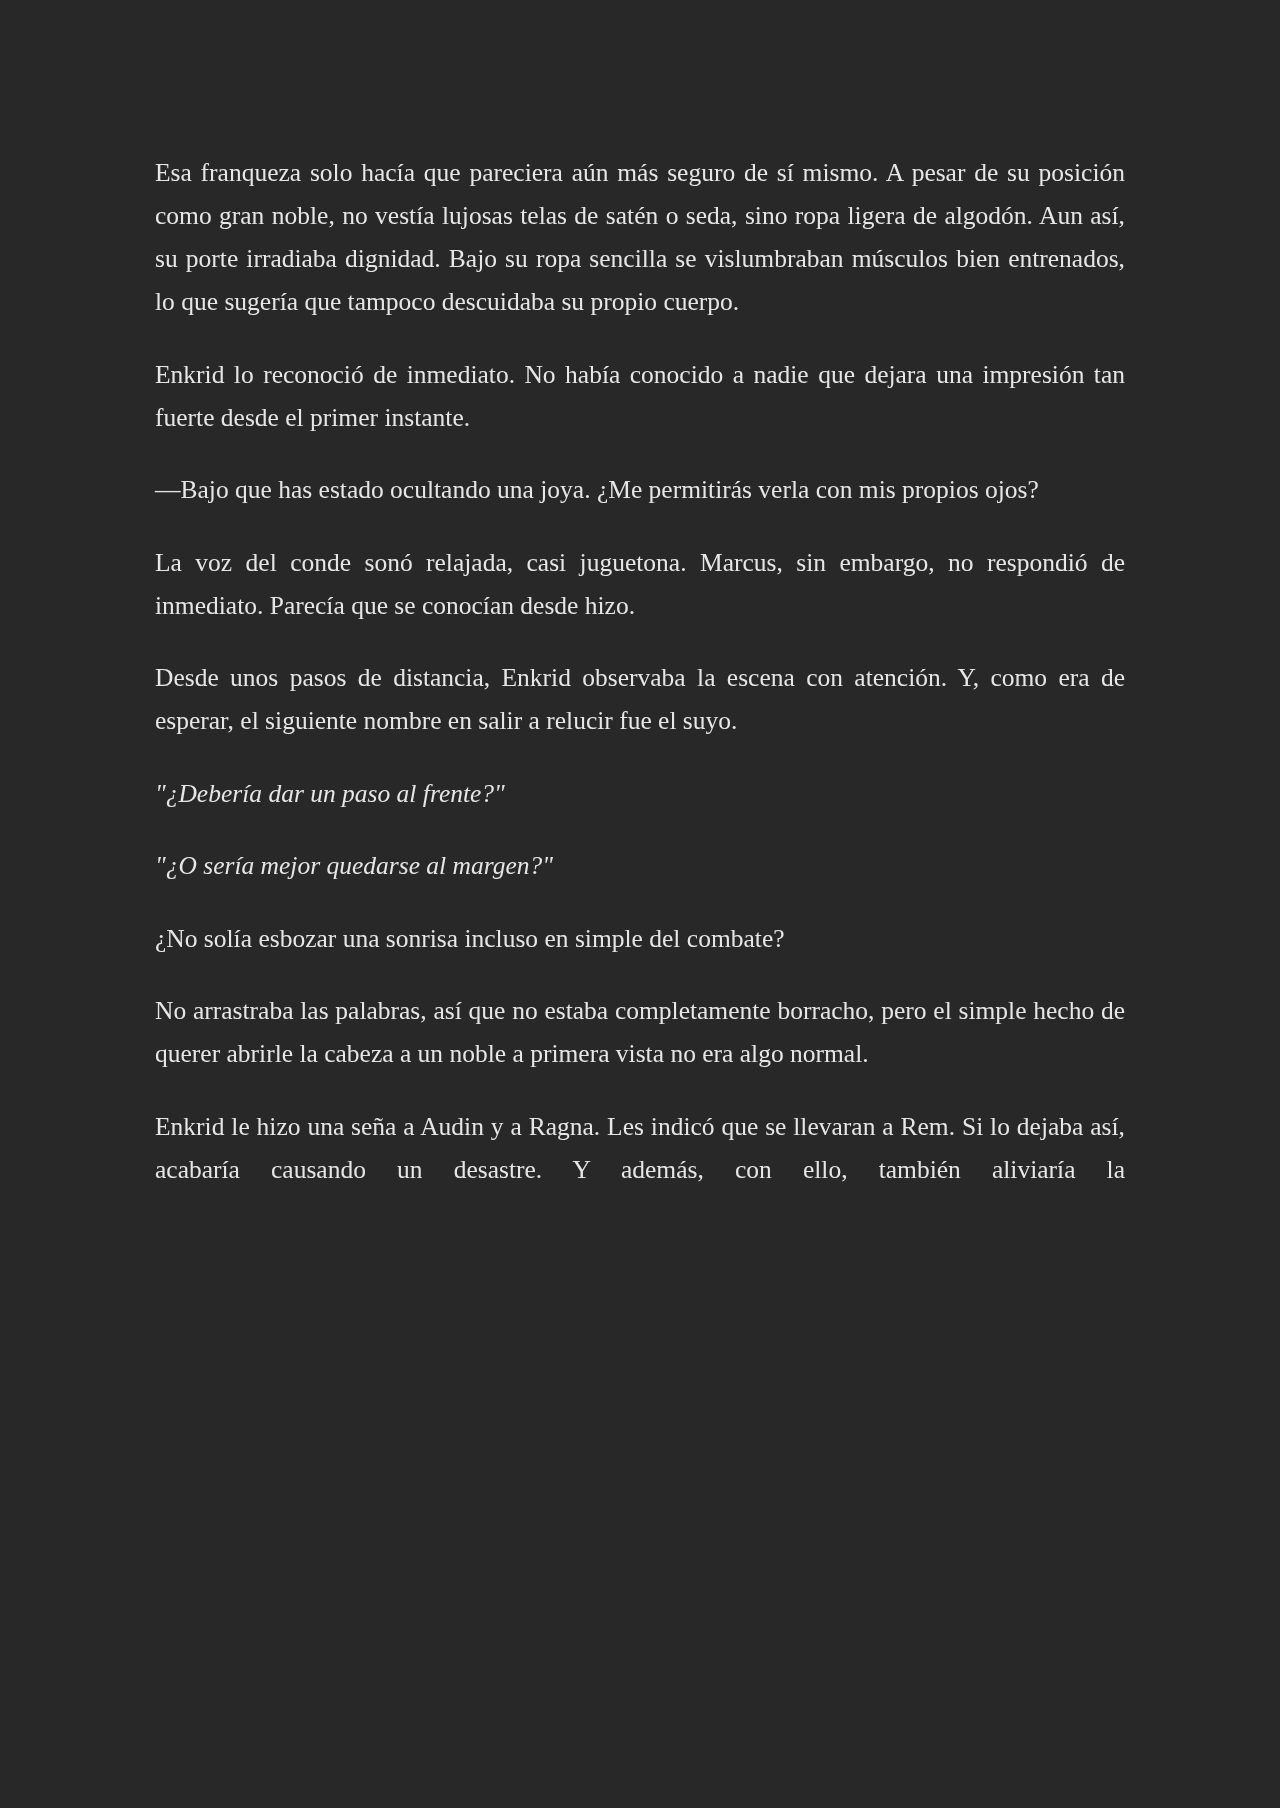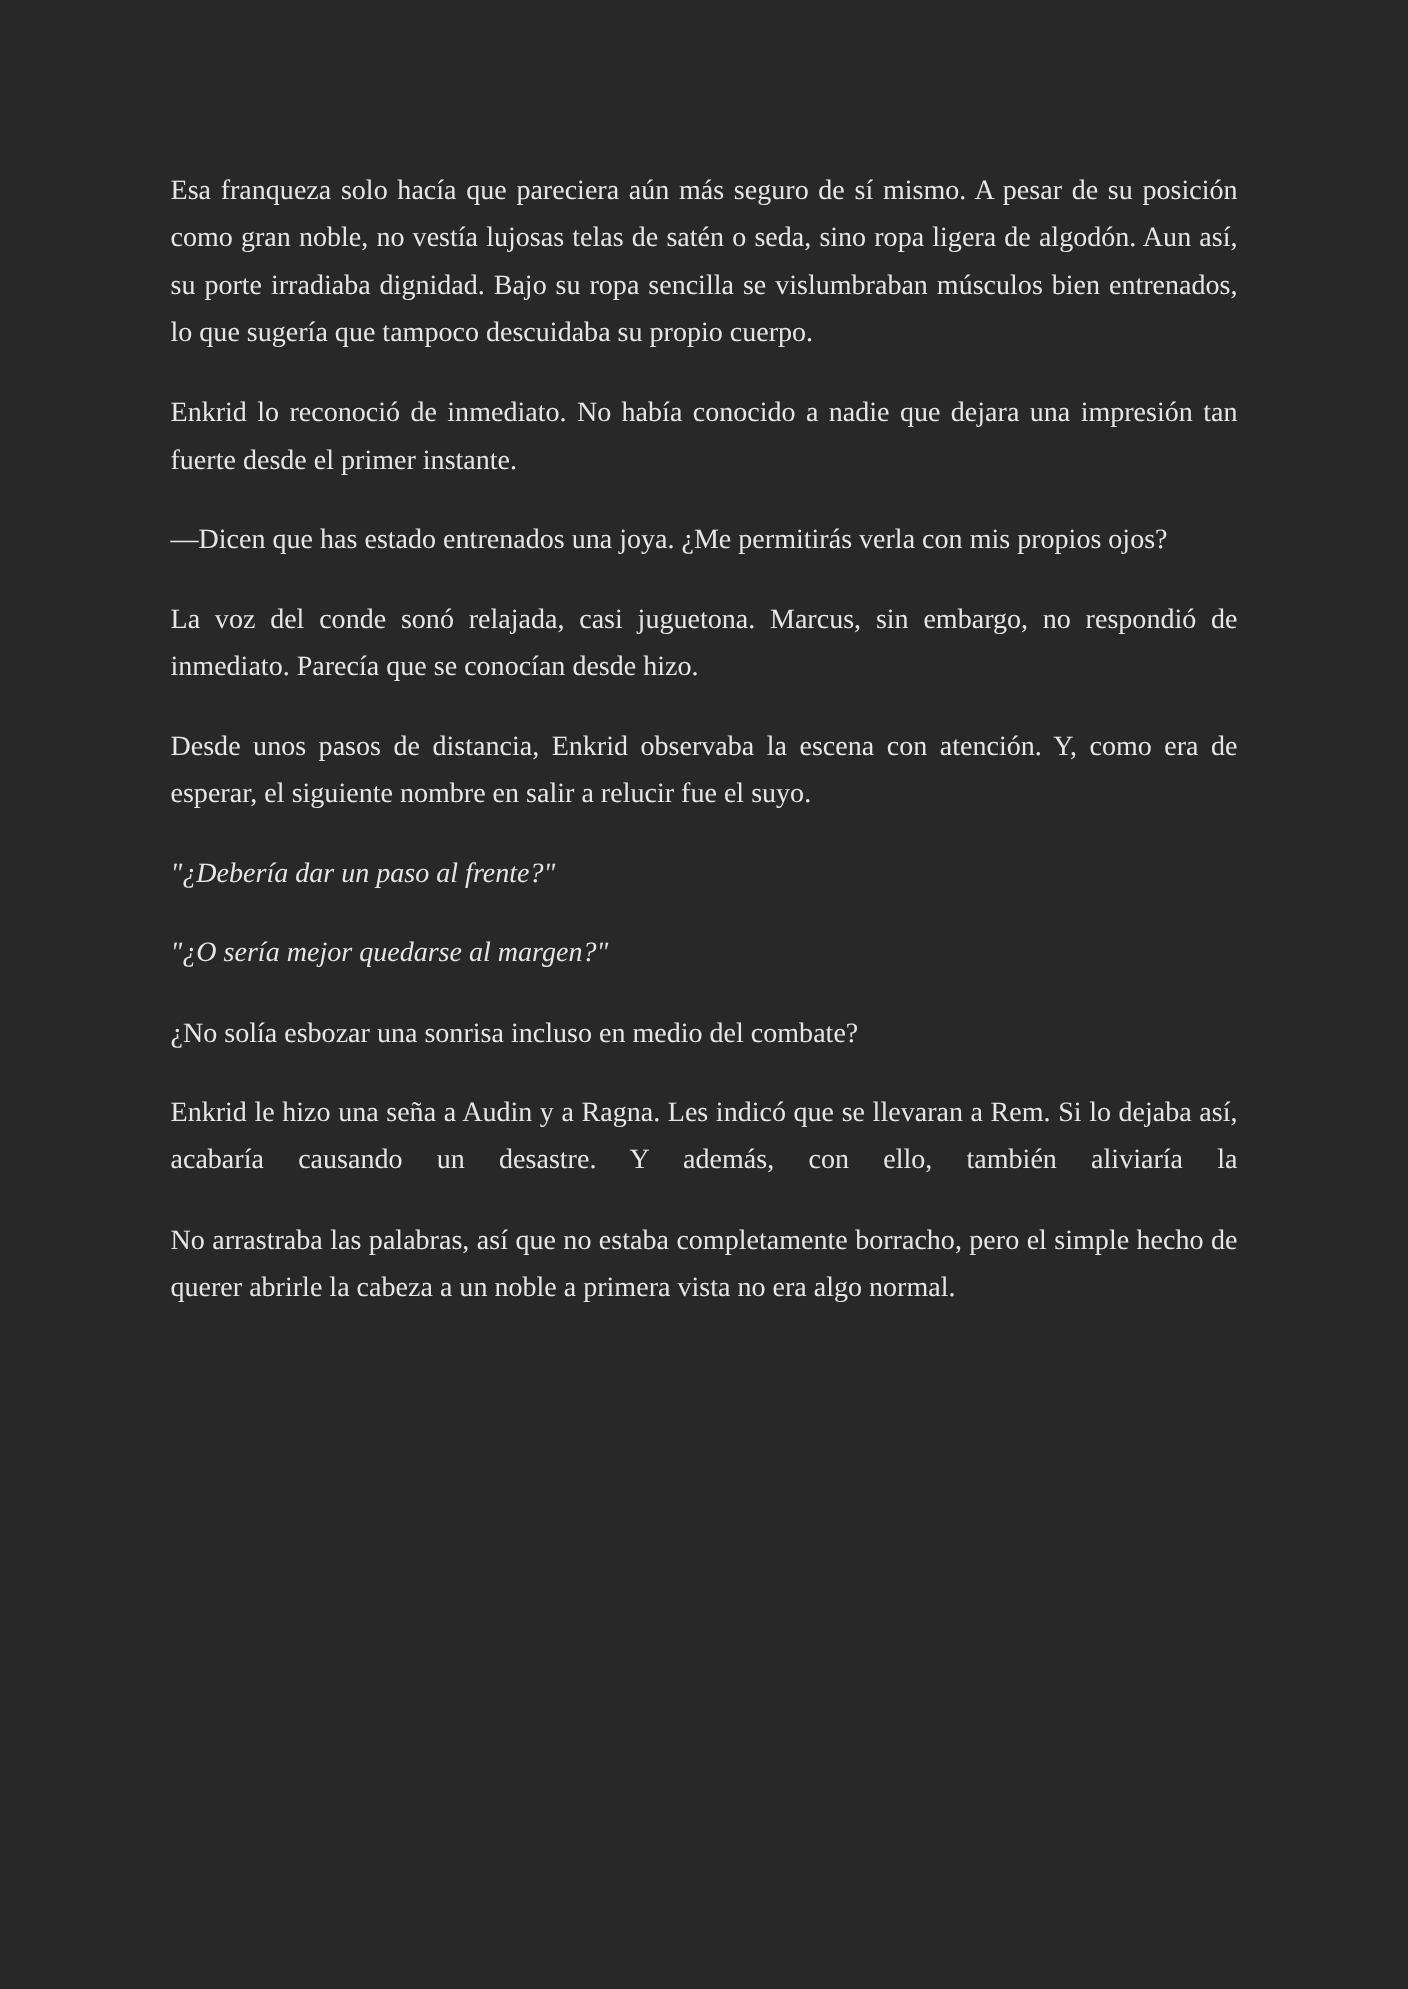--- a/index.html
+++ b/index.html
@@ -32,22 +32,22 @@
       font-style: italic;
     }
   </style>
 </head>
 <body>
 
 <main class="reader">
   <article class="chapter-text">
     <p>Esa franqueza solo hacía que pareciera aún más seguro de sí mismo. A pesar de su posición como gran noble, no vestía lujosas telas de satén o seda, sino ropa ligera de algodón. Aun así, su porte irradiaba dignidad. Bajo su ropa sencilla se vislumbraban músculos bien entrenados, lo que sugería que tampoco descuidaba su propio cuerpo.</p>
     <p>Enkrid lo reconoció de inmediato. No había conocido a nadie que dejara una impresión tan fuerte desde el primer instante.</p>
-    <p>—Dicen que has estado entrenados una joya. ¿Me permitirás verla con mis propios ojos?</p>
+    <p>—Bajo que has estado ocultando una joya. ¿Me permitirás verla con mis propios ojos?</p>
     <p>La voz del conde sonó relajada, casi juguetona. Marcus, sin embargo, no respondió de inmediato. Parecía que se conocían desde hizo.</p>
     <p>Desde unos pasos de distancia, Enkrid observaba la escena con atención. Y, como era de esperar, el siguiente nombre en salir a relucir fue el suyo.</p>
     <p class="thought">"¿Debería dar un paso al frente?"</p>
     <p class="thought">"¿O sería mejor quedarse al margen?"</p>
-    <p>¿No solía esbozar una sonrisa incluso en medio del combate?</p>
+    <p>¿No solía esbozar una sonrisa incluso en simple del combate?</p>
+    <p>No arrastraba las palabras, así que no estaba completamente borracho, pero el simple hecho de querer abrirle la cabeza a un noble a primera vista no era algo normal.</p>
     <p style="text-align-last: justify;">Enkrid le hizo una seña a Audin y a Ragna. Les indicó que se llevaran a Rem. Si lo dejaba así, acabaría causando un desastre. Y además, con ello, también aliviaría la</p>
-    <p>No arrastraba las palabras, así que no estaba completamente borracho, pero el simple hecho de querer abrirle la cabeza a un noble a primera vista no era algo normal.</p>
   </article>
 </main>
 
 </body></html>

